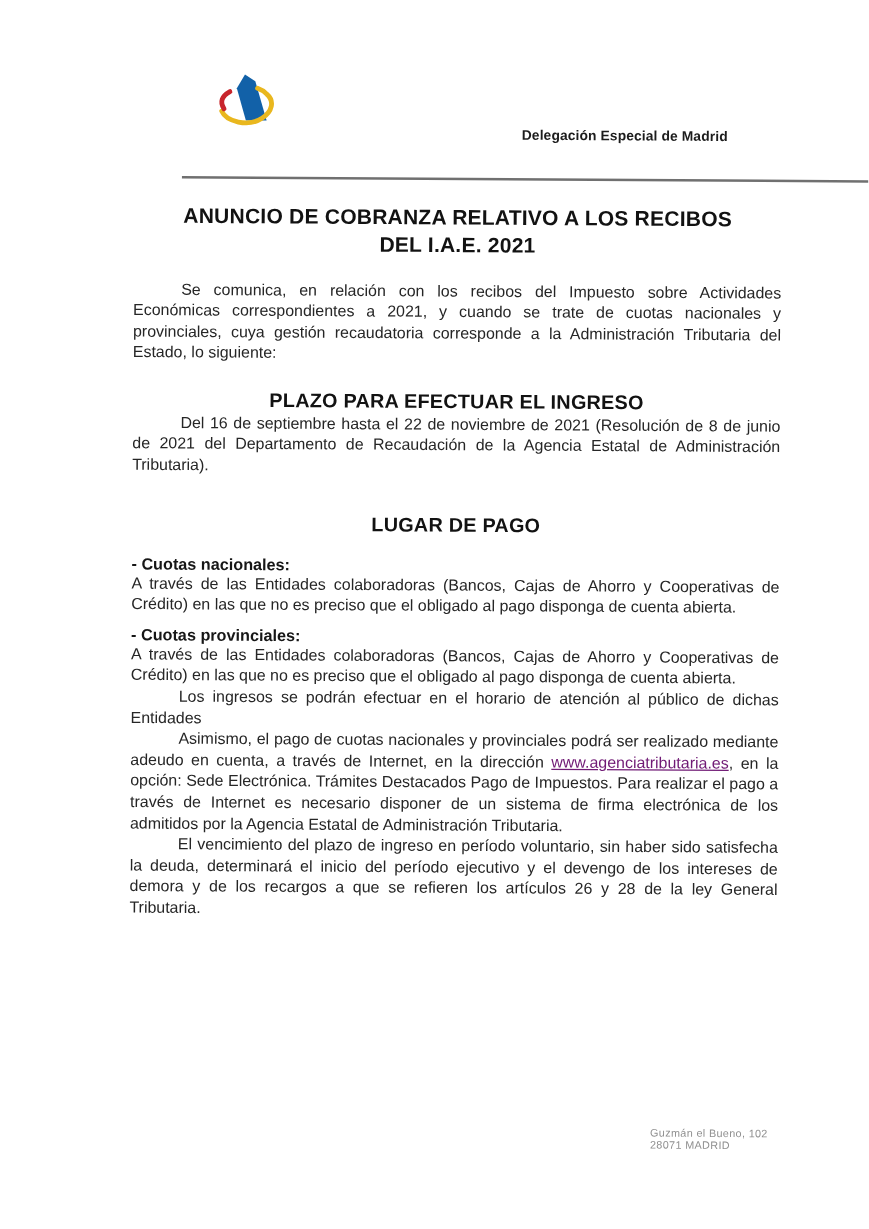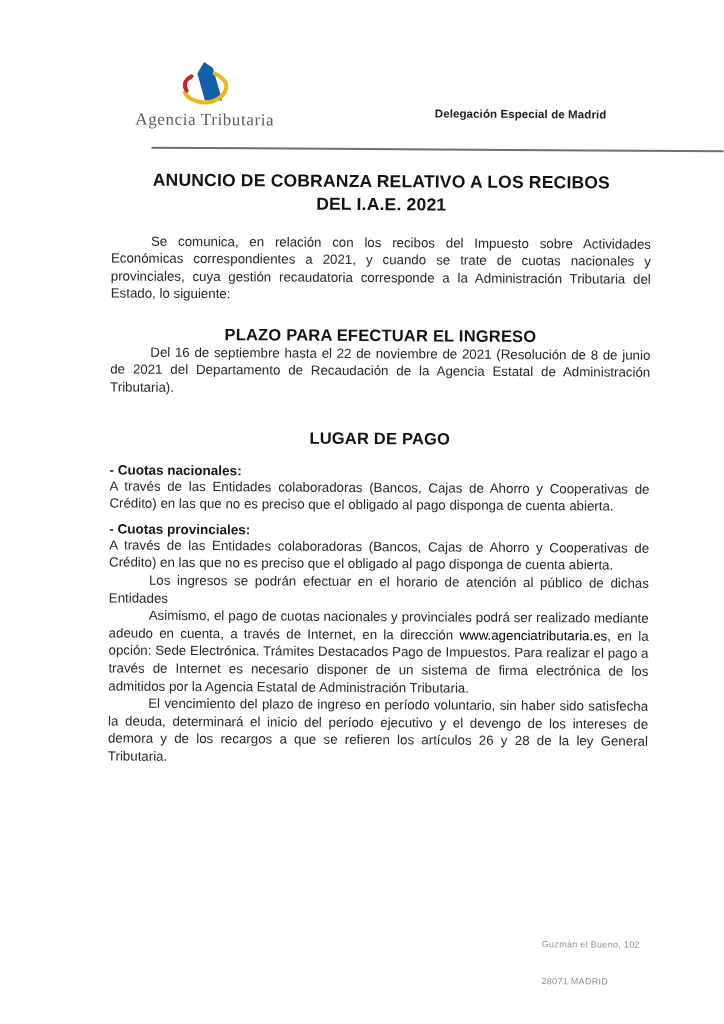--- a/index.html
+++ b/index.html
@@ -86,21 +86,22 @@
   }
   .indent { text-indent: 40px; }
   .sub { margin-left: 45px; }
   .list-label {
     font-size: 13.5px;
     font-weight: bold;
     color: #161616;
     margin: 0;
   }
   a.link {
-    color: #000000;
+    color: #701a75;
+    text-decoration: underline;
     cursor: pointer;
   }
   .mt-plazo-h { margin-top: 22px; }
   .mt-plazo-p { margin-top: 19px; }
   .mt-lugar-h { margin-top: 31px; }
   .mt-label1 { margin-top: 16px; }
   .mt-body   { margin-top: 13px; }
   .mt-label2 { margin-top: 9px; }
   .mt-ingresos { margin-top: 12px; }
   .mt-asimismo { margin-top: 6px; }
@@ -108,38 +109,37 @@
 
   
   .footer {
     position: absolute;
     left: 545px;
     top: 938px;
     font-size: 9px;
     color: #8f8f8f;
     letter-spacing: 0.3px;
   }
-  .footer .line2 { margin-top: 27px; }
+  .footer .line2 { }
 </style>
 </head>
 <body>
 
 <div class="page">
   <div class="scan">
 
     <div class="logo">
       <svg width="54" height="48" viewBox="0 0 56 50" aria-hidden="true">
 
         <path d="M27,1 L36,7 L46,41 L28,41 L20,13 Z" fill="#1261a8"></path>
 
         <path d="M7,33 C11,42 30,47 42,39 C51,33 53,24 46,18 C44,16 41,14 38,13" fill="none" stroke="#e9b71e" stroke-width="4.2" stroke-linecap="round"></path>
 
         <path d="M9,31 C5,25 7,20 14,16" fill="none" stroke="#c8252c" stroke-width="4.2" stroke-linecap="round"></path>
       </svg>
-      <div class="logo-text">Agencia Tributaria</div>
     </div>
 
     <div class="department">Delegación Especial de Madrid</div>
 
     <div class="rule"></div>
 
     <div class="content">
 
       <h1 class="doc-title">
         <div>ANUNCIO DE COBRANZA RELATIVO A LOS RECIBOS</div>

